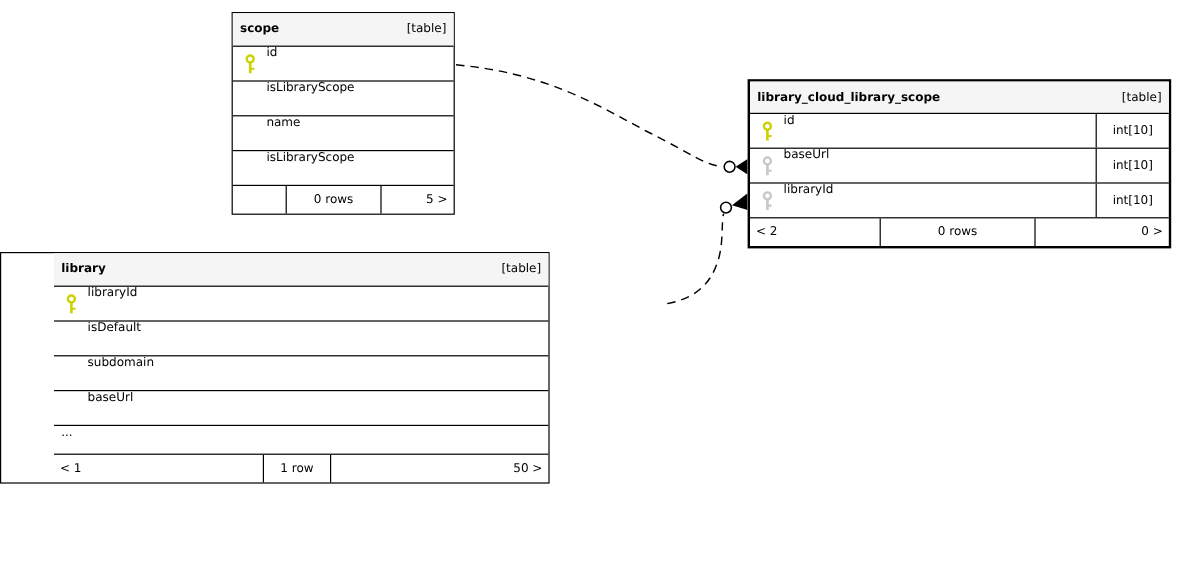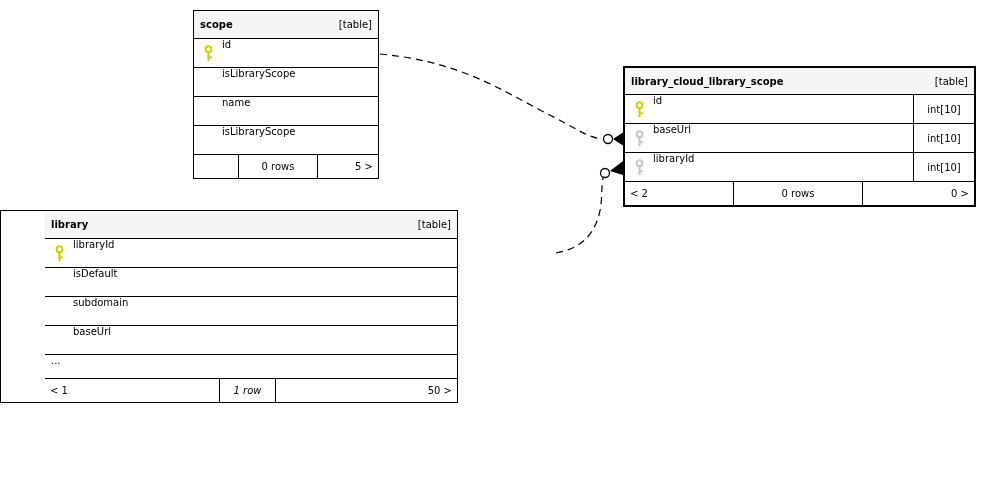--- a/index.html
+++ b/index.html
@@ -81,21 +81,21 @@
   #table-scope .f-cell:nth-child(3){width:61px;}
 
   #table-lcls{left:623px;top:66px;width:353px;}
   #table-lcls .t-head{height:27px;}
   #table-lcls .f-cell:nth-child(1){width:108px;}
   #table-lcls .f-cell:nth-child(2){flex:1;}
   #table-lcls .f-cell:nth-child(3){width:112px;}
 
   #table-library{left:0;top:210px;width:458px;padding-left:44px;}
   #table-library .f-cell:nth-child(1){width:174px;}
-  #table-library .f-cell:nth-child(2){flex:1;font-style:italic;}
+  #table-library .f-cell:nth-child(2){flex:1;}
   #table-library .f-cell:nth-child(3){width:182px;}
 
   #rel-layer{
     position:absolute;
     left:0;top:0;width:991px;height:488px;
     pointer-events:none;
   }
   #generated-note{
     position:absolute;
     left:18px;

